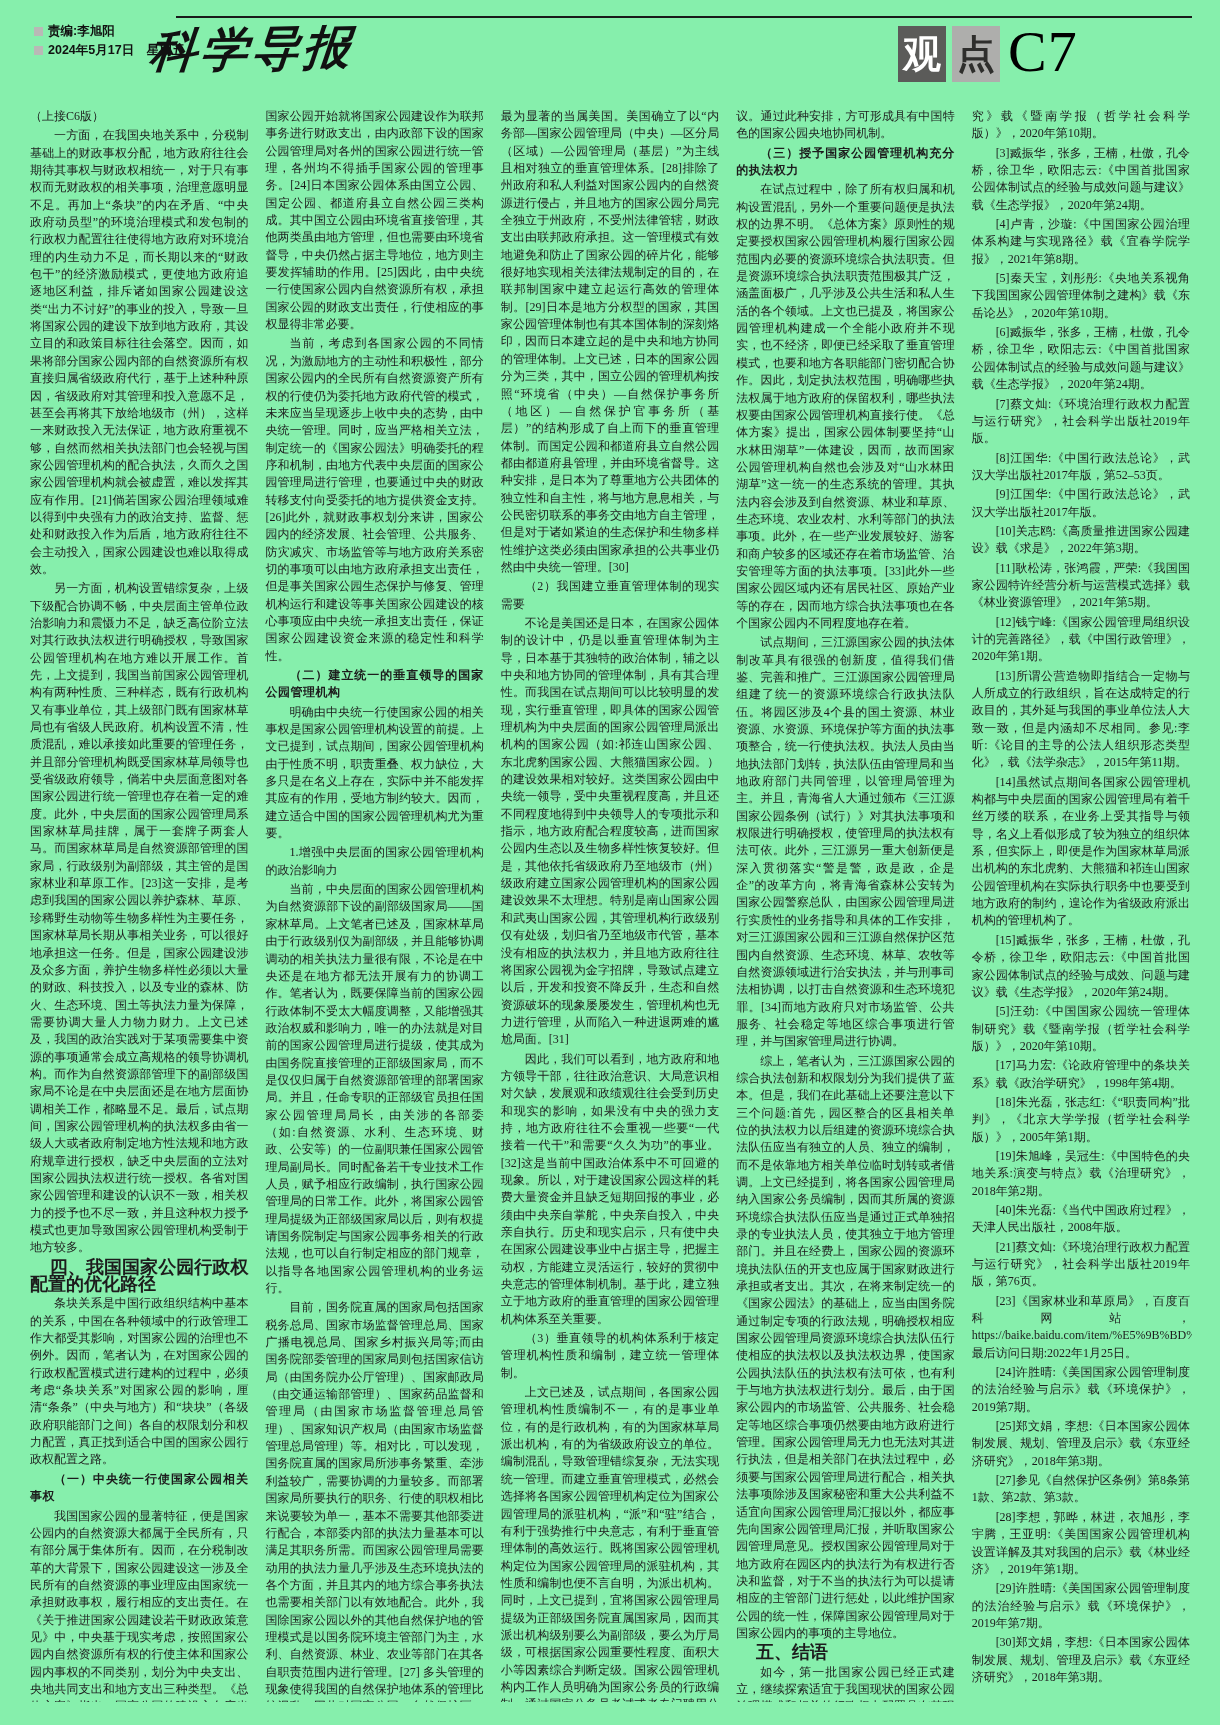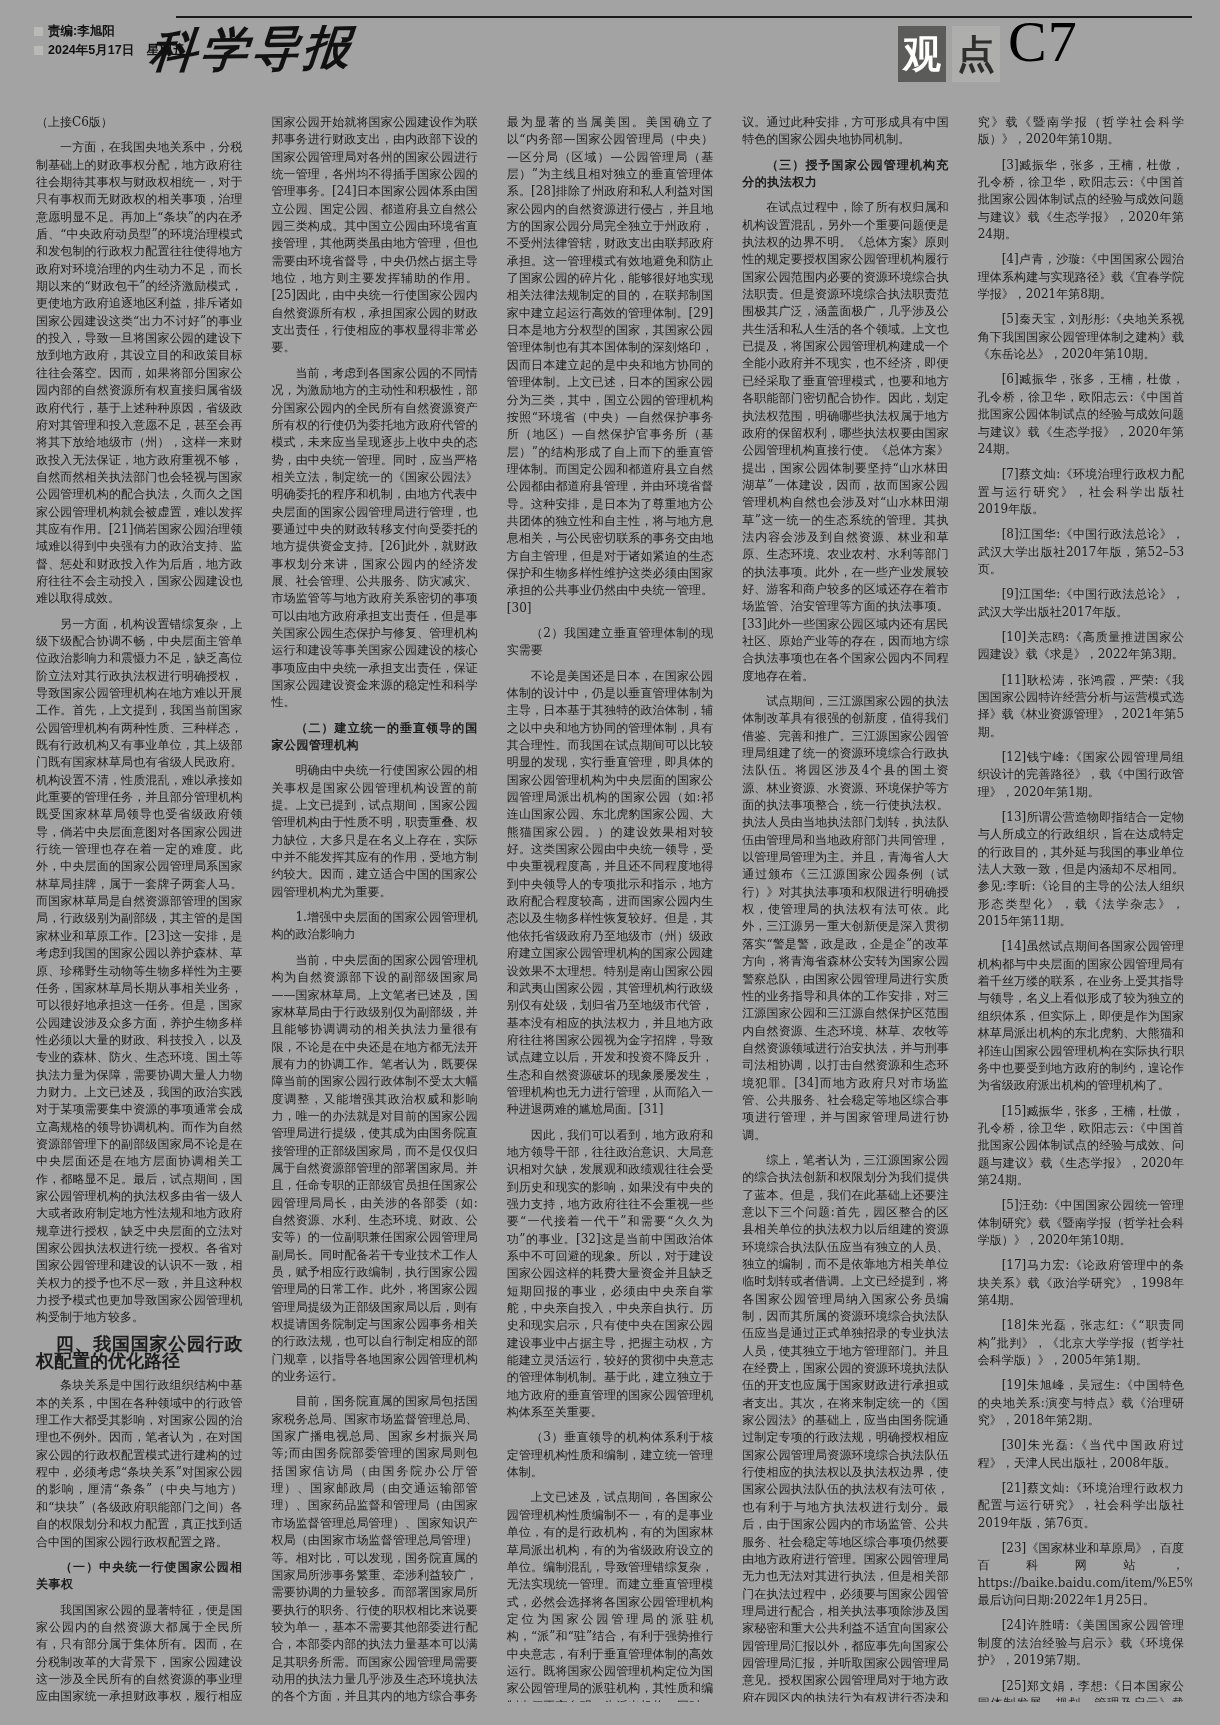--- a/index.html
+++ b/index.html
@@ -1,44 +1,44 @@
 <!DOCTYPE html>
 <html><head>
 <meta charset="utf-8">
 <style>
   * { margin:0; padding:0; box-sizing:border-box; }
   html,body { background:#f4f4f2; }
   .page {
     position:relative; width:1220px; height:1725px; margin:0 auto;
-    background:#a3a3a3; color:#1c1c1c;
+    background:#86efac; color:#1c1c1c;
     font-family:"DejaVu Serif","Liberation Serif",serif;
     overflow:hidden;
   }
   
   .header { position:relative; height:102px; }
   .hrule { position:absolute; left:176px; right:28px; top:16px; height:2px; background:#1a1a1a; }
   .editor-block { position:absolute; left:34px; top:22px; font-family:"Liberation Sans",sans-serif; }
   .editor-line { font-size:12.5px; font-weight:bold; color:#111; line-height:19px; white-space:nowrap; }
   .sq { display:inline-block; width:9px; height:9px; background:#b9b9b6; margin-right:5px; vertical-align:-1px; }
   .masthead {
     position:absolute; left:150px; top:18px; font-size:47px; font-weight:bold;
     font-style:italic; letter-spacing:4px; color:#111;
     transform:skewX(-6deg) rotate(-1deg); white-space:nowrap;
   }
   .badges { position:absolute; left:898px; top:26px; display:flex; gap:6px; }
   .badge { width:48px; height:56px; display:flex; align-items:center; justify-content:center;
     font-size:38px; font-weight:bold; }
   .badge.b1 { background:#5b5b59; color:#fff; }
   .badge.b2 { background:#aeaeac; color:#2e2e2c; }
-  .pageno { position:absolute; left:1008px; top:8px; font-size:58px; color:#000;
+  .pageno { position:absolute; left:1008px; top:18px; font-size:58px; color:#000;
     font-family:"Liberation Serif",serif; letter-spacing:1px; }
   
   .columns { display:flex; gap:13px; padding:4px 28px 0 28px; }
   .col { flex:1 1 0; height:1596px; overflow:hidden; font-size:12px; line-height:17.35px; }
-  .col p { text-align:justify; margin:8px; }
+  .col p { text-align:justify; margin:2px;font-family:Liberation Serif, serif; }
   .note { text-indent:0; }
   .para { text-indent:2em; }
   .cont { text-indent:0; }
   .heading { font-weight:bold; font-size:18px; text-indent:1.1em; }
   .subkai { font-weight:bold; text-indent:2em; letter-spacing:0.5px; }
   .num { text-indent:2em; }
   .ref { text-indent:2em; }
   .refcont { text-indent:0; }
 </style>
 </head>
@@ -108,21 +108,21 @@
         <p class="ref">[10]关志鸥:《高质量推进国家公园建设》载《求是》，2022年第3期。</p>
         <p class="ref">[11]耿松涛，张鸿霞，严荣:《我国国家公园特许经营分析与运营模式选择》载《林业资源管理》，2021年第5期。</p>
         <p class="ref">[12]钱宁峰:《国家公园管理局组织设计的完善路径》，载《中国行政管理》，2020年第1期。</p>
         <p class="ref">[13]所谓公营造物即指结合一定物与人所成立的行政组织，旨在达成特定的行政目的，其外延与我国的事业单位法人大致一致，但是内涵却不尽相同。参见:李昕:《论目的主导的公法人组织形态类型化》，载《法学杂志》，2015年第11期。</p>
         <p class="ref">[14]虽然试点期间各国家公园管理机构都与中央层面的国家公园管理局有着千丝万缕的联系，在业务上受其指导与领导，名义上看似形成了较为独立的组织体系，但实际上，即便是作为国家林草局派出机构的东北虎豹、大熊猫和祁连山国家公园管理机构在实际执行职务中也要受到地方政府的制约，遑论作为省级政府派出机构的管理机构了。</p>
         <p class="ref">[15]臧振华，张多，王楠，杜傲，孔令桥，徐卫华，欧阳志云:《中国首批国家公园体制试点的经验与成效、问题与建议》载《生态学报》，2020年第24期。</p>
         <p class="ref">[5]汪劲:《中国国家公园统一管理体制研究》载《暨南学报（哲学社会科学版）》，2020年第10期。</p>
         <p class="ref">[17]马力宏:《论政府管理中的条块关系》载《政治学研究》，1998年第4期。</p>
         <p class="ref">[18]朱光磊，张志红:《“职责同构”批判》，《北京大学学报（哲学社会科学版）》，2005年第1期。</p>
         <p class="ref">[19]朱旭峰，吴冠生:《中国特色的央地关系:演变与特点》载《治理研究》，2018年第2期。</p>
-        <p class="ref">[30]朱光磊:《当代中国政府过程》，天津人民出版社，2008年版。</p>
+        <p class="ref">[40]朱光磊:《当代中国政府过程》，天津人民出版社，2008年版。</p>
         <p class="ref">[21]蔡文灿:《环境治理行政权力配置与运行研究》，社会科学出版社2019年版，第76页。</p>
         <p class="ref">[23]《国家林业和草原局》，百度百科网站，https://baike.baidu.com/item/%E5%9B%BD%E5%AE%B6%E6%9E%97%E4%B8%9A%E5%92%8C%E8%8D%89%E5%8E%9F%E5%B1%80，最后访问日期:2022年1月25日。</p>
         <p class="ref">[24]许胜晴:《美国国家公园管理制度的法治经验与启示》载《环境保护》，2019第7期。</p>
         <p class="ref">[25]郑文娟，李想:《日本国家公园体制发展、规划、管理及启示》载《东亚经济研究》，2018年第3期。</p>
         <p class="ref">[27]参见《自然保护区条例》第8条第1款、第2款、第3款。</p>
         <p class="ref">[28]李想，郭晔，林进，衣旭彤，李宇腾，王亚明:《美国国家公园管理机构设置详解及其对我国的启示》载《林业经济》，2019年第1期。</p>
         <p class="ref">[29]许胜晴:《美国国家公园管理制度的法治经验与启示》载《环境保护》，2019年第7期。</p>
         <p class="ref">[30]郑文娟，李想:《日本国家公园体制发展、规划、管理及启示》载《东亚经济研究》，2018年第3期。</p>
       </div>
     </div>

